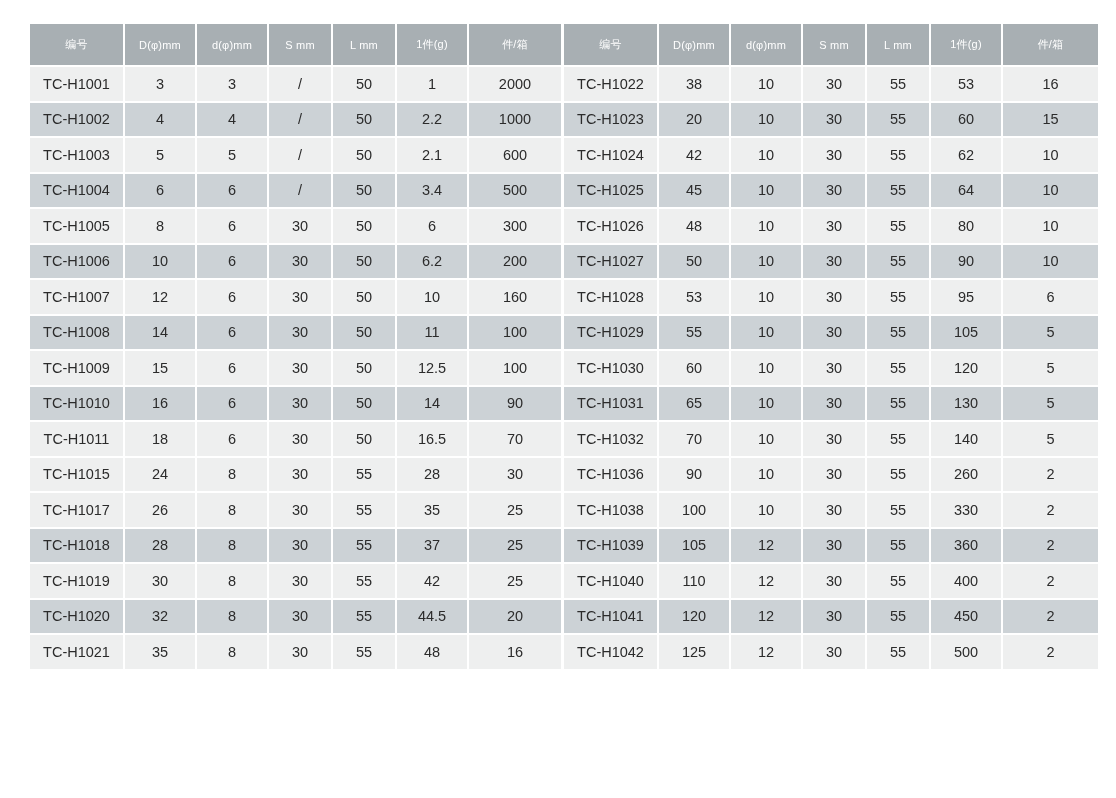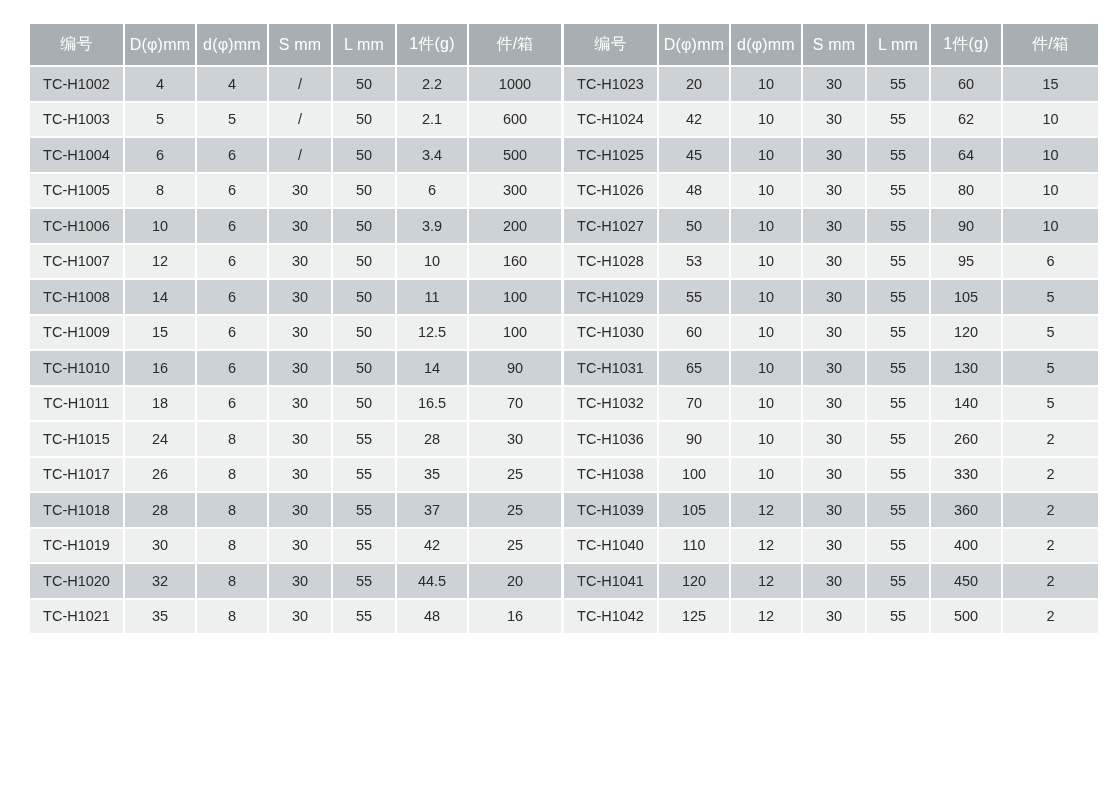--- a/index.html
+++ b/index.html
@@ -32,21 +32,21 @@
     border-bottom: 2px solid #ffffff;
     text-align: center;
     vertical-align: middle;
     padding: 0;
     overflow: hidden;
     white-space: nowrap;
   }
   table.spec-table th {
     background: #a8afb3;
     color: #ffffff;
-    font-size: 16px;
+    font-size: 11px;
     font-weight: normal;
     height: 41px;
     letter-spacing: 0.2px;
   }
   table.spec-table td {
     height: 33.5px;
     font-size: 14.5px;
     color: #2b2b2b;
   }
   tr.row-odd td {
@@ -99,20 +99,36 @@
         <th>编号</th>
         <th>D(φ)mm</th>
         <th>d(φ)mm</th>
         <th>S mm</th>
         <th>L mm</th>
         <th>1件(g)</th>
         <th class="last-col">件/箱</th>
       </tr>
     </thead>
     <tbody id="spec-table-body">
+        <tr class="row-odd">
+          <td>TC-H1001</td>
+          <td>3</td>
+          <td>3</td>
+          <td>/</td>
+          <td>50</td>
+          <td>1</td>
+          <td class="gutter-col">2000</td>
+          <td>TC-H1022</td>
+          <td>38</td>
+          <td>10</td>
+          <td>30</td>
+          <td>55</td>
+          <td>53</td>
+          <td class="last-col">16</td>
+        </tr>
         <tr class="row-even">
           <td>TC-H1002</td>
           <td>4</td>
           <td>4</td>
           <td>/</td>
           <td>50</td>
           <td>2.2</td>
           <td class="gutter-col">1000</td>
           <td>TC-H1023</td>
           <td>20</td>
@@ -169,21 +185,21 @@
           <td>55</td>
           <td>80</td>
           <td class="last-col">10</td>
         </tr>
         <tr class="row-even">
           <td>TC-H1006</td>
           <td>10</td>
           <td>6</td>
           <td>30</td>
           <td>50</td>
-          <td>3.9</td>
+          <td>6.2</td>
           <td class="gutter-col">200</td>
           <td>TC-H1027</td>
           <td>50</td>
           <td>10</td>
           <td>30</td>
           <td>55</td>
           <td>90</td>
           <td class="last-col">10</td>
         </tr>
         <tr class="row-odd">

